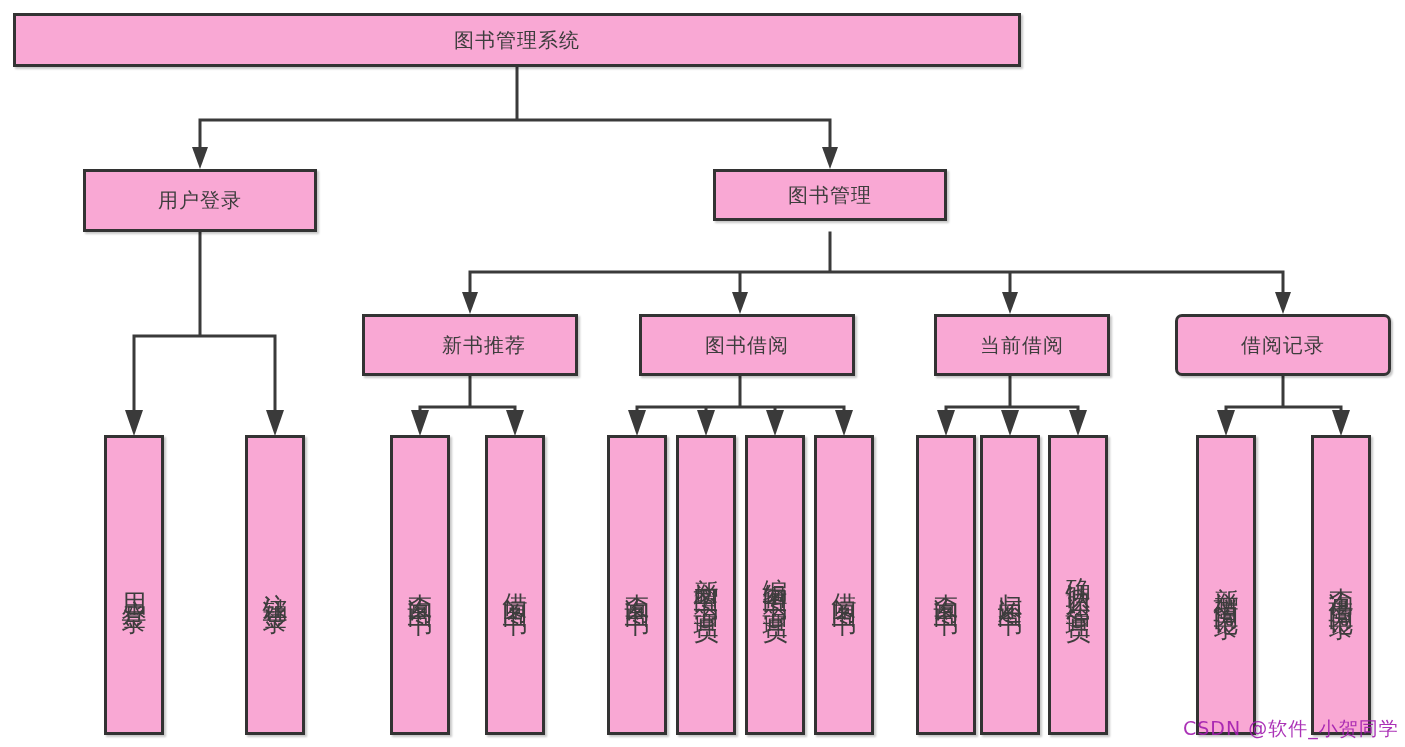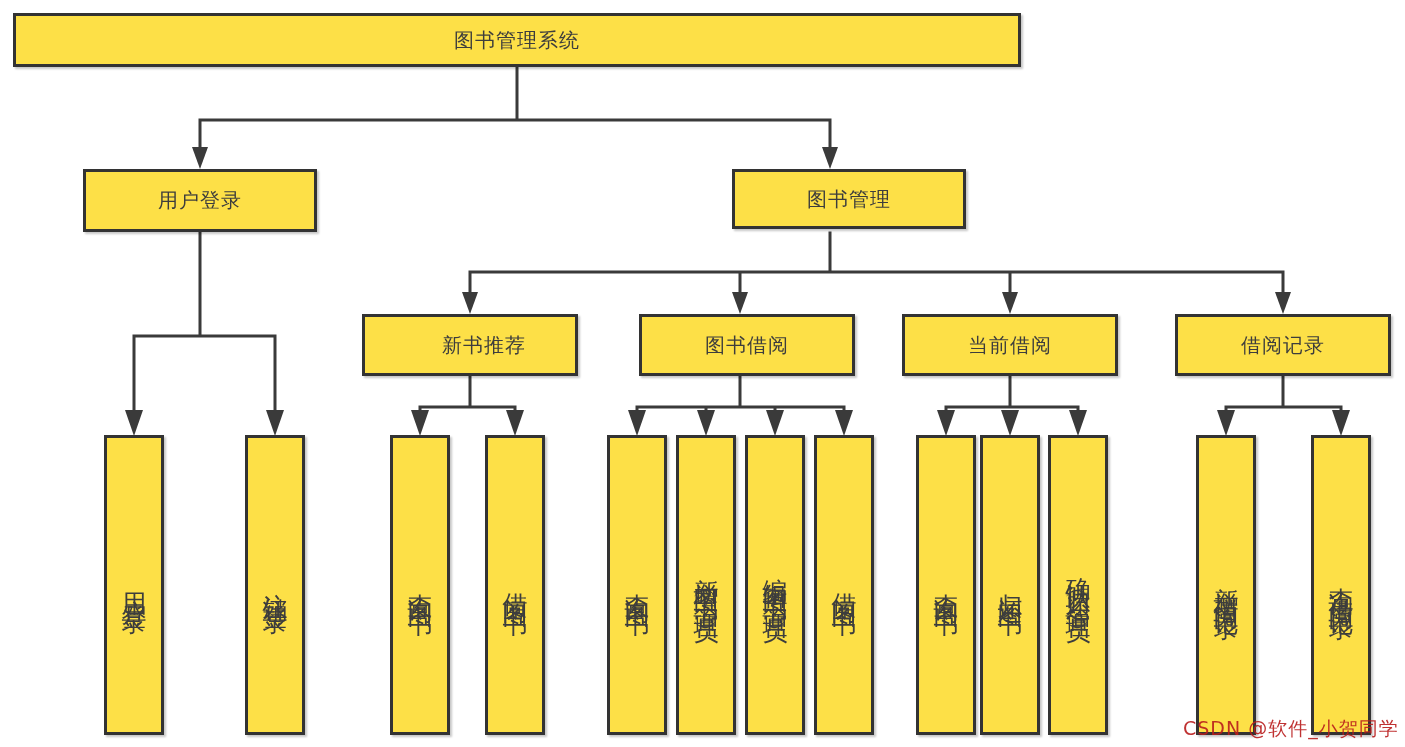--- a/index.html
+++ b/index.html
@@ -18,21 +18,21 @@
   #connectors {
     position: absolute;
     left: 0; top: 0;
     width: 1405px;
     height: 747px;
   }
   .box {
     position: absolute;
     box-sizing: border-box;
     border: 3px solid #333333;
-    background: #fde047;
+    background: #f9a8d4;
     color: #3d3d3d;
     display: flex;
     align-items: center;
     justify-content: center;
     box-shadow: 2px 2px 2px rgba(0,0,0,0.22);
   }
   .box.h {
     font-size: 20px;
     letter-spacing: 1px;
   }
@@ -42,21 +42,21 @@
     font-size: 25px;
     letter-spacing: 6px;
     line-height: 1;
     color: #3d3d3d;
   }
   #watermark {
     position: absolute;
     left: 1183px;
     top: 716px;
     font-size: 19px;
-    color: #b91c1c;
+    color: #a21caf;
     letter-spacing: 1px;
     white-space: nowrap;
     z-index: 5;
     opacity: 0.9;
   }
 </style>
 </head>
 <body>
 
 <div id="stage">
@@ -104,26 +104,26 @@
       <polygon points="1069,410 1087,410 1078,436"></polygon>
 
       <polygon points="1217,410 1235,410 1226,436"></polygon>
       <polygon points="1332,410 1350,410 1341,436"></polygon>
     </g>
   </svg>
 
   <div class="box h" style="left:13px; top:13px; width:1008px; height:54px;">图书管理系统</div>
 
   <div class="box h" style="left:83px; top:169px; width:234px; height:63px;">用户登录</div>
-  <div class="box h" style="left:732px; top:169px; width:234px; height:60px;">图书管理</div>
+  <div class="box h" style="left:713px; top:169px; width:234px; height:52px;">图书管理</div>
 
   <div class="box h" style="left:362px; top:314px; width:216px; height:62px;padding-left:28px;">新书推荐</div>
   <div class="box h" style="left:632px; top:314px; width:216px; height:62px;margin-left:7px;">图书借阅</div>
-  <div class="box h" style="left:902px; top:314px; width:216px; height:62px;">当前借阅</div>
-  <div class="box h" style="left:1175px; top:314px; width:216px; height:62px;">借阅记录</div>
+  <div class="box h" style="left:934px; top:314px; width:176px; height:62px;">当前借阅</div>
+  <div class="box h" style="left:1175px; top:314px; width:216px; height:62px;border-radius:7px;">借阅记录</div>
 
   <div class="box v" style="left:104px; top:435px; width:60px; height:300px;">
     <span class="vtext">用户登录</span>
   </div>
   <div class="box v" style="left:245px; top:435px; width:60px; height:300px;">
     <span class="vtext">注销登录</span>
   </div>
 
   <div class="box v" style="left:390px; top:435px; width:60px; height:300px;">
     <span class="vtext">查询图书</span>

